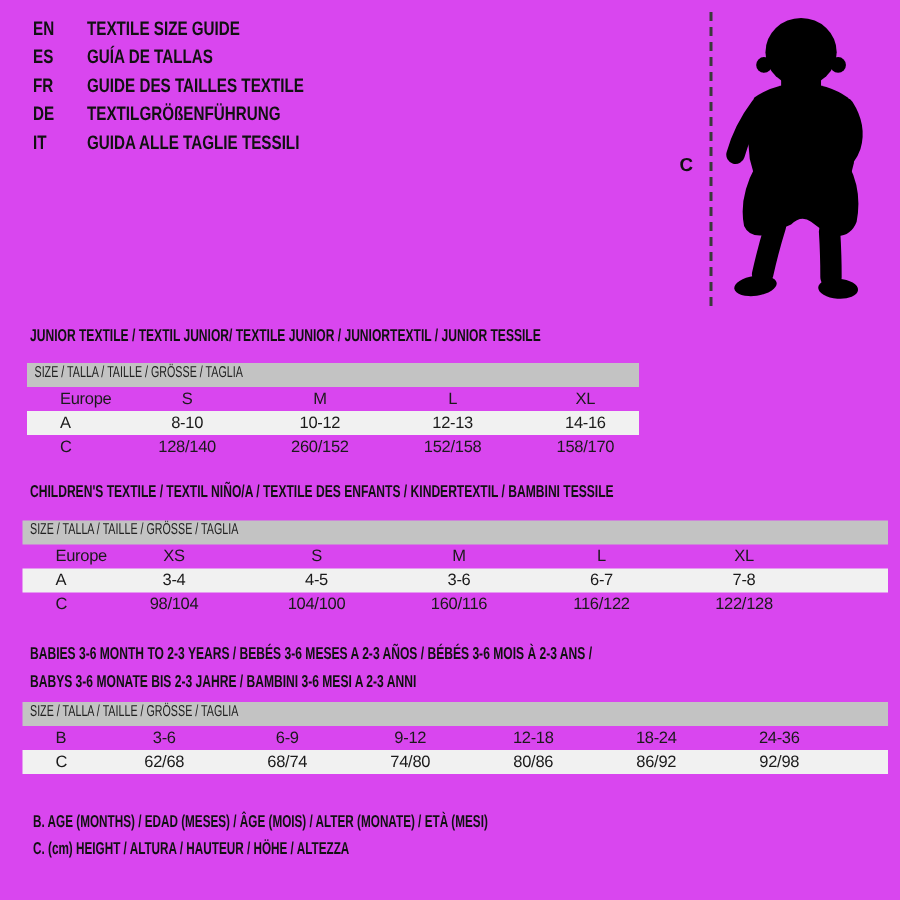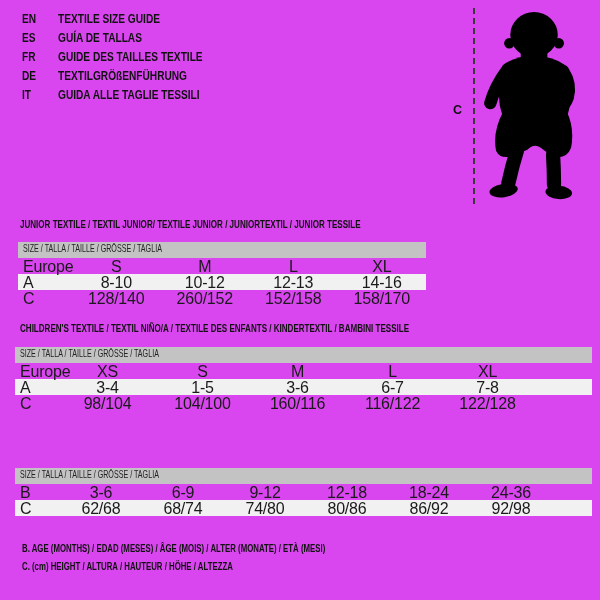--- a/index.html
+++ b/index.html
@@ -23,21 +23,21 @@
   
   .t-title { position: absolute; left: 20px; line-height: 17px; }
   .t-title .cx { font-size: 11.5px; font-weight: bold; transform: scaleX(0.70); }
 
   
   .table { position: absolute; }
   .size-bar { height: 16px; background: var(--bar-bg, #c3c3c3); display: flex; padding-left: 5px; box-sizing: border-box; }
   .size-bar .cx { font-size: 10.5px; color: #222; transform: scaleX(0.68); }
   .t-row { display: grid; height: 16px; align-items: center; }
   .t-row.shaded { background: var(--shaded-row-bg, #f1f1f1); }
-  .cell { font-size: 16px; text-align: center; color: #1a1a1a; letter-spacing: -0.2px; }
+  .cell { font-size: 11px; text-align: center; color: #1a1a1a; letter-spacing: -0.2px; margin-left: 17px; }
   .cell.l { text-align: left; padding-left: 5px; }
   .t1 { left: 18px; top: 242px; width: 408px; }
   .t1 .t-row { grid-template-columns: 54px repeat(4, 1fr); }
   .t2 { left: 15px; top: 347px; width: 577px; }
   .t2 .t-row { grid-template-columns: 45px repeat(5, 95px) 1fr; }
   .t3 { left: 15px; top: 468px; width: 577px; }
   .t3 .t-row { grid-template-columns: 45px repeat(6, 82px) 1fr; }
 
   
   .footnotes { position: absolute; left: 22px; top: 538px; }
@@ -134,35 +134,39 @@
       <span class="cell l">Europe</span>
       <span class="cell">XS</span>
       <span class="cell">S</span>
       <span class="cell">M</span>
       <span class="cell">L</span>
       <span class="cell">XL</span>
     </div>
     <div class="t-row shaded">
       <span class="cell l">A</span>
       <span class="cell">3-4</span>
-      <span class="cell">1-5</span>
+      <span class="cell">4-5</span>
       <span class="cell">3-6</span>
       <span class="cell">6-7</span>
       <span class="cell">7-8</span>
     </div>
     <div class="t-row">
       <span class="cell l">C</span>
       <span class="cell">98/104</span>
       <span class="cell">104/100</span>
       <span class="cell">160/116</span>
       <span class="cell">116/122</span>
       <span class="cell">122/128</span>
     </div>
   </div>
 
+  <div class="t-title" style="top:426px">
+    <div><span class="cx">BABIES 3-6 MONTH TO 2-3 YEARS / BEBÉS 3-6 MESES A 2-3 AÑOS / BÉBÉS 3-6 MOIS À 2-3 ANS /</span></div>
+    <div><span class="cx">BABYS 3-6 MONATE BIS 2-3 JAHRE / BAMBINI 3-6 MESI A 2-3 ANNI</span></div>
+  </div>
   <div class="table t3">
     <div class="size-bar">
       <span class="cx">SIZE / TALLA / TAILLE / GRÖSSE / TAGLIA</span>
     </div>
     <div class="t-row">
       <span class="cell l">B</span>
       <span class="cell">3-6</span>
       <span class="cell">6-9</span>
       <span class="cell">9-12</span>
       <span class="cell">12-18</span>

